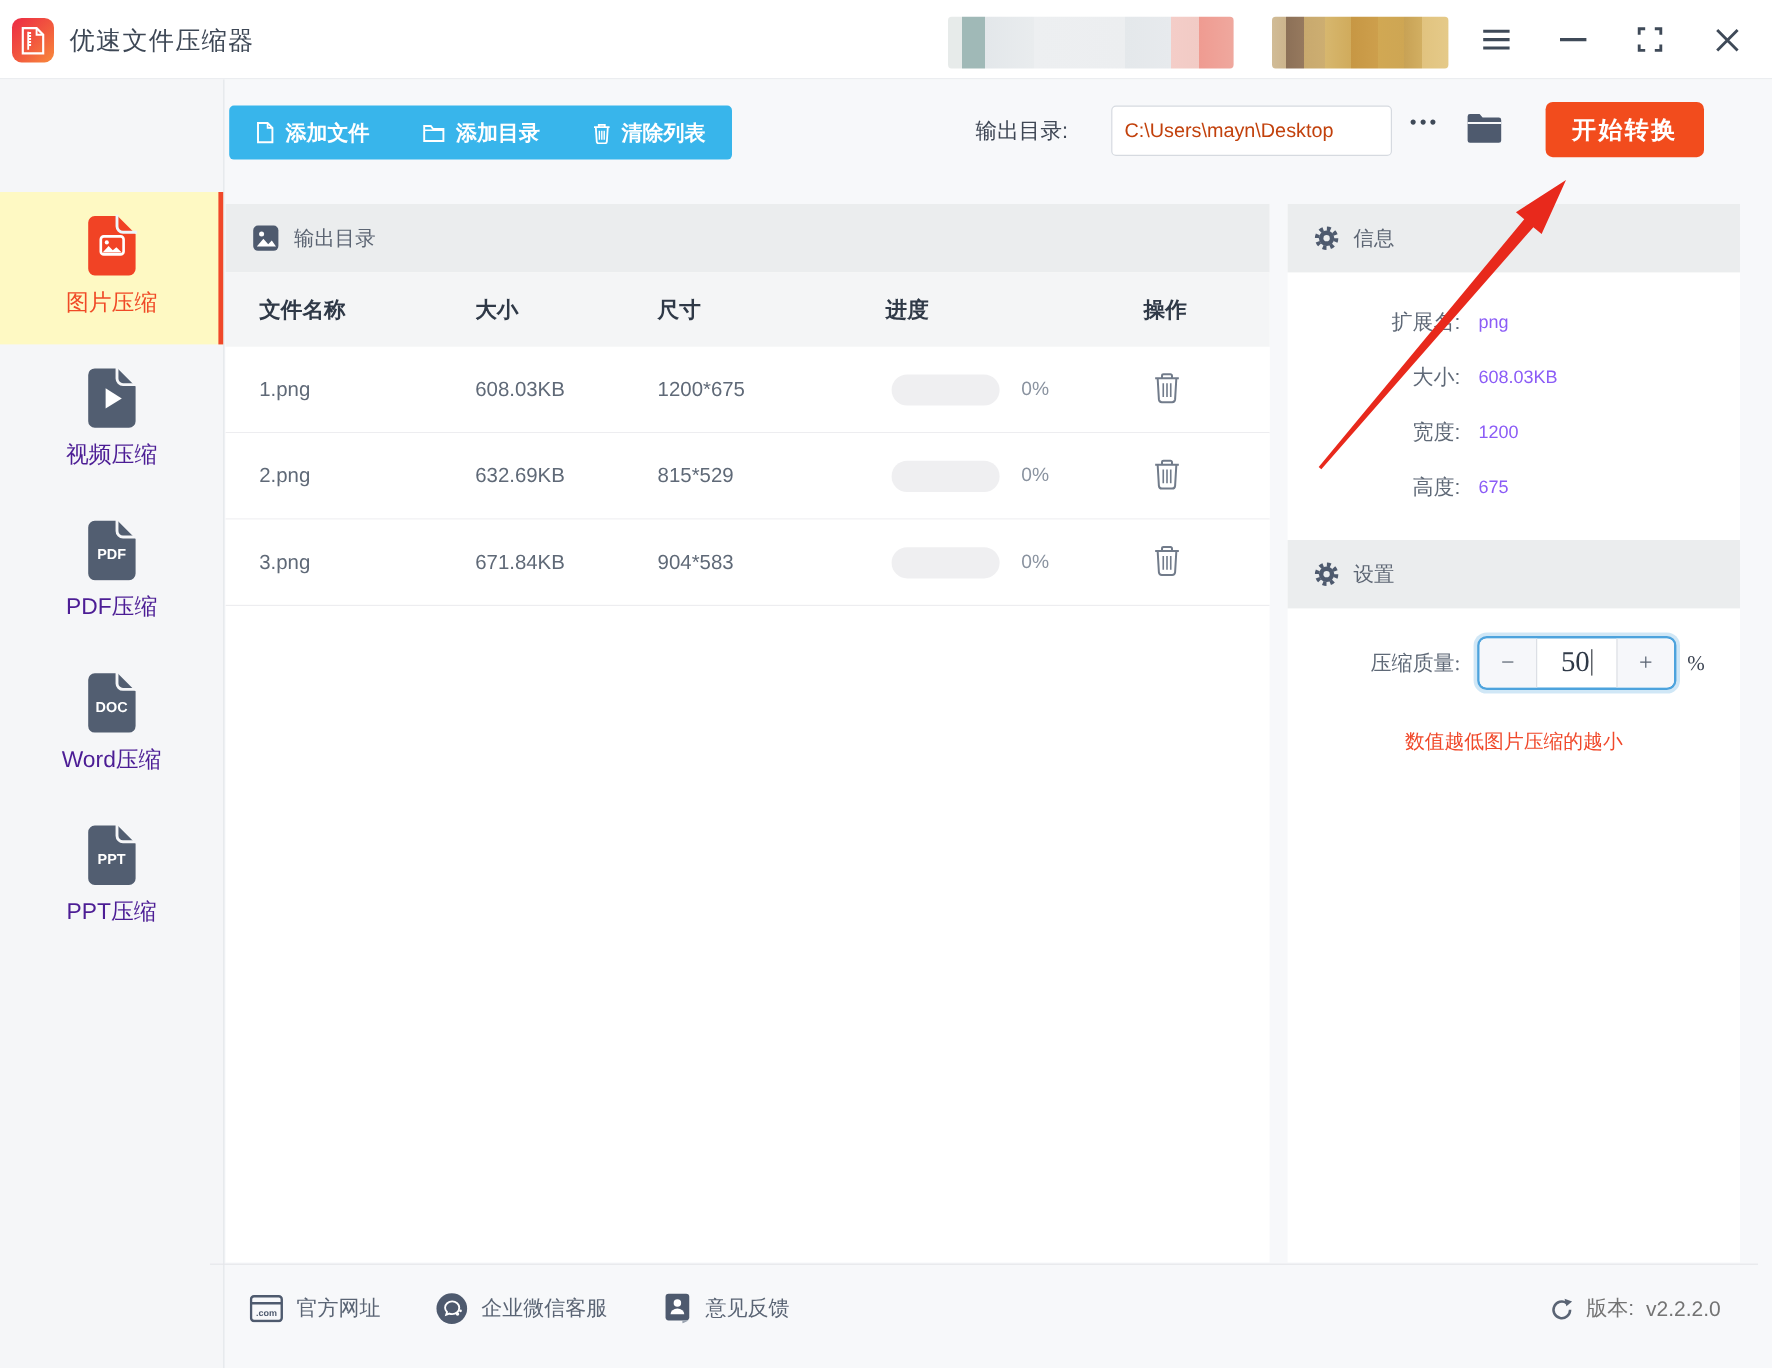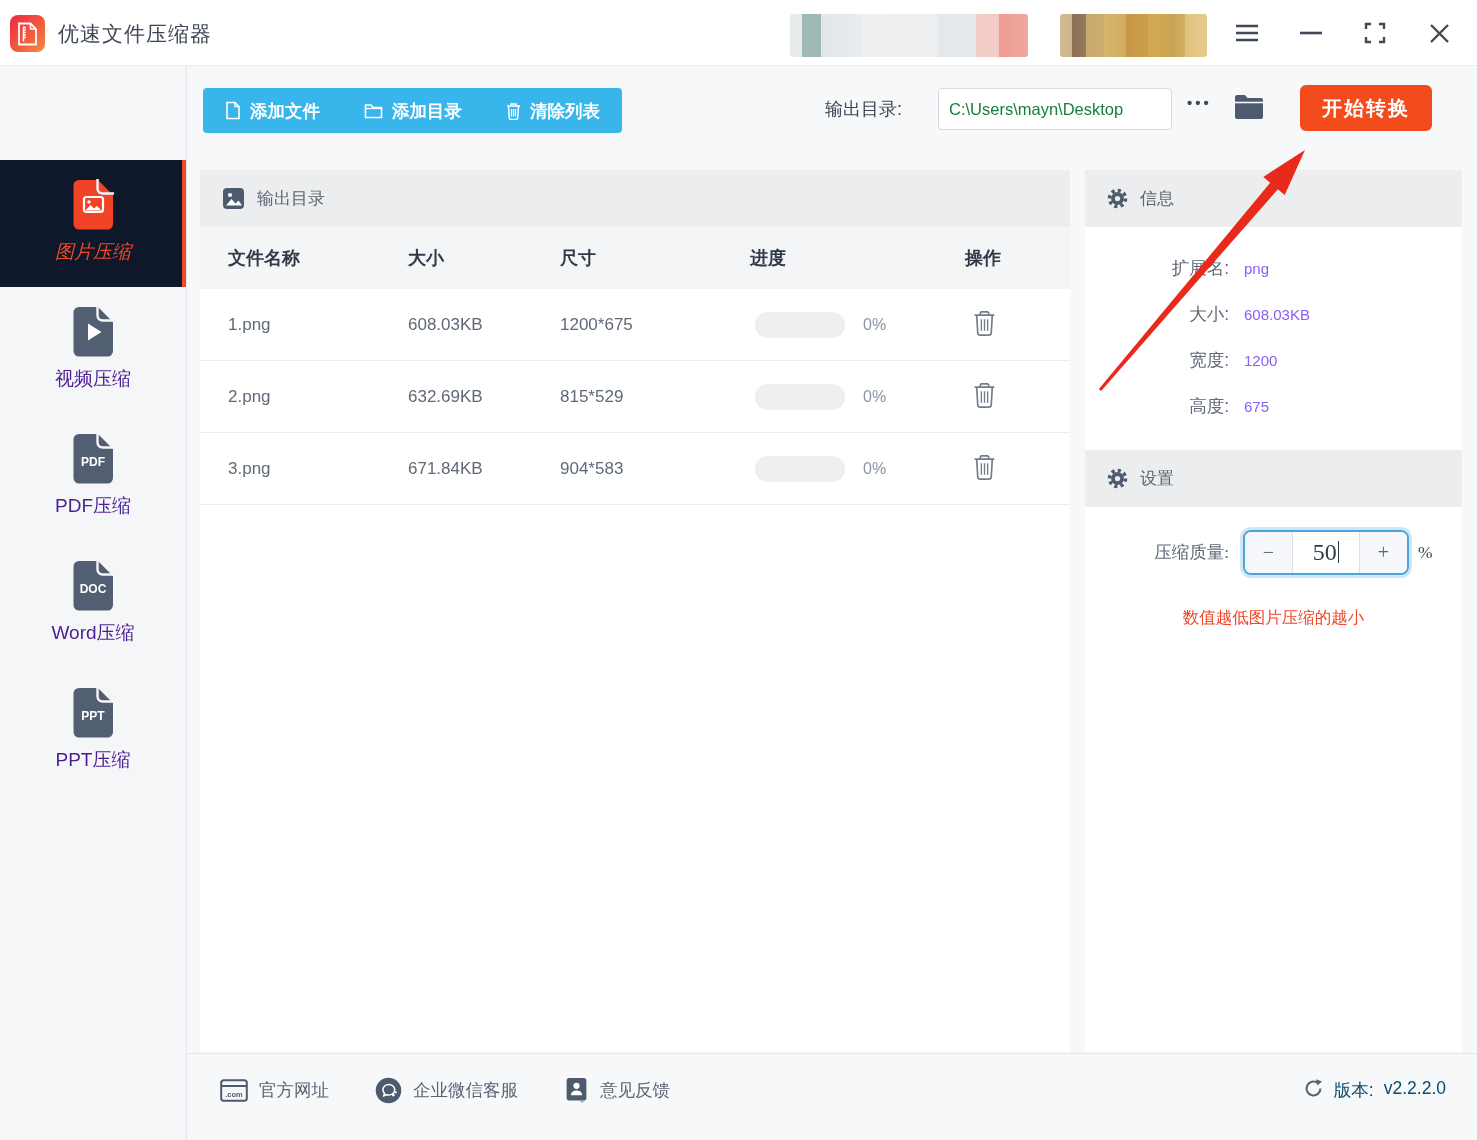--- a/index.html
+++ b/index.html
@@ -18,33 +18,33 @@
     background:linear-gradient(90deg,#e7ebea 0%,#e7ebea 5%,#9fb9b7 5%,#9fb9b7 13%,#e3e7ea 13%,#e9ecee 30%,#edeff1 30%,#eceef0 62%,#e4e8eb 62%,#e7eaed 78%,#f6cdc7 78%,#f3cbc4 88%,#f29a90 88%,#f2a79d 100%); }
   .redact-2 { left:1060px; width:147px;
     background:linear-gradient(90deg,#d2bc95 0%,#cdb48a 8%,#8d7055 8%,#97795c 18%,#c9a96b 18%,#cfae6e 30%,#d9b76a 30%,#d2ab58 45%,#c9973f 45%,#cf9f47 60%,#d3a84e 60%,#d0a64f 75%,#caa251 75%,#d4af5e 85%,#e2c37b 85%,#e6ca85 100%); }
   .win-controls { position:absolute; right:24px; top:0; height:66px; display:flex; align-items:center; gap:36px; }
   .win-btn { width:28px; height:28px; display:flex; align-items:center; justify-content:center; cursor:pointer; }
 
   
   .sidebar { position:absolute; left:0; top:66px; width:187px; height:1074px; background:#f5f6f8; border-right:1px solid #e4e6ea; }
   .side-item { position:relative; width:186px; height:127px; display:flex; flex-direction:column; align-items:center; padding-top:18px; cursor:pointer; }
   .side-item .label { margin-top:9px; font-size:19px; color:#4c1d95; }
-  .side-item.active { background:#0f172a;font-style:italic; }
+  .side-item.active { background:#fef9c3; }
   .side-item.active .label { color:#f04a26; }
   .side-item.active .active-bar { position:absolute; right:0; top:0; width:4px; height:100%; background:#f0482a; }
 
   
-  .main { position:absolute; left:187px; top:66px; width:1290px; height:1074px; }
+  .main { position:absolute; left:175px; top:66px; width:1290px; height:1074px; }
 
   
   .btn-group { position:absolute; left:16px; top:22px; height:45px; display:flex; background:#38b5eb; border-radius:4px; align-items:stretch; }
   .tool-btn { display:flex; align-items:center; gap:9px; padding:0 22px; color:#ffffff; font-size:17.5px; font-weight:600; cursor:pointer; }
   .out-label { position:absolute; left:638px; top:31px; font-size:18px; color:#3e4654; }
   .out-input { position:absolute; left:751px; top:22px; width:234px; height:42px; border:1px solid #d6dae0; border-radius:4px; background:#fff;
-               font-size:16.5px; color:#15803d; padding:0 0 0 10px; font-family:"Liberation Sans","DejaVu Sans",sans-serif; white-space:nowrap; overflow:hidden; }
+               font-size:16.5px; color:#c2410c; padding:0 0 0 10px; font-family:"Liberation Sans","DejaVu Sans",sans-serif; white-space:nowrap; overflow:hidden; }
   .dots-btn { position:absolute; left:1000px; top:28px; font-size:15px; letter-spacing:3px; color:#3f4a58; font-weight:bold; cursor:pointer; }
   .folder-btn { position:absolute; left:1046px; top:27px; cursor:pointer; }
   .start-btn { position:absolute; left:1113px; top:19px; width:132px; height:46px; background:#f24c1d; border:none; border-radius:6px;
                color:#fff; font-size:20px; letter-spacing:2px; font-weight:600; cursor:pointer; font-family:"Liberation Sans","DejaVu Sans",sans-serif; }
 
   
   .panel { position:absolute; top:104px; height:882px; background:#ffffff; }
   .file-panel { left:13px; width:870px; }
   .right-panel { left:898px; width:377px; }
   .panel-head { height:57px; background:#ebedee; display:flex; align-items:center; gap:12px; padding-left:22px; font-size:17px; color:#5c6573; }
@@ -73,21 +73,21 @@
   .step-value { flex:1; display:flex; align-items:center; justify-content:center; font-size:24px; color:#2f3947; }
   .caret { width:1.5px; height:22px; background:#3a3f46; margin-left:1px; }
   .pct { margin-left:9px; font-size:17.5px; color:#3e4654; }
   .hint { margin-top:32px; text-align:center; font-size:16.5px; color:#f0482a; }
 
   
   .footer { position:absolute; left:0; top:987px; width:1290px; height:73px; border-top:1px solid #e5e7ea; display:flex; align-items:center; }
   .foot-link { display:flex; align-items:center; gap:11px; font-size:17.5px; color:#5a6474; cursor:pointer; }
   .foot-link:nth-child(1){ margin-left:33px; }
   .foot-link + .foot-link { margin-left:46px; }
-  .version { position:absolute; right:31px; display:flex; align-items:flex-start; gap:10px; font-size:17.5px; color:#0c4a6e; }
+  .version { position:absolute; right:31px; display:flex; align-items:flex-end; gap:10px; font-size:17.5px; color:#737373; }
 
   .arrow-overlay { position:absolute; inset:0; width:1477px; height:1140px; pointer-events:none; z-index:50; }
   svg { display:block; }
 </style>
 </head>
 <body>
 
 <div class="titlebar">
   <div class="app-logo">
     <svg width="21" height="24" viewBox="0 0 21 24">

